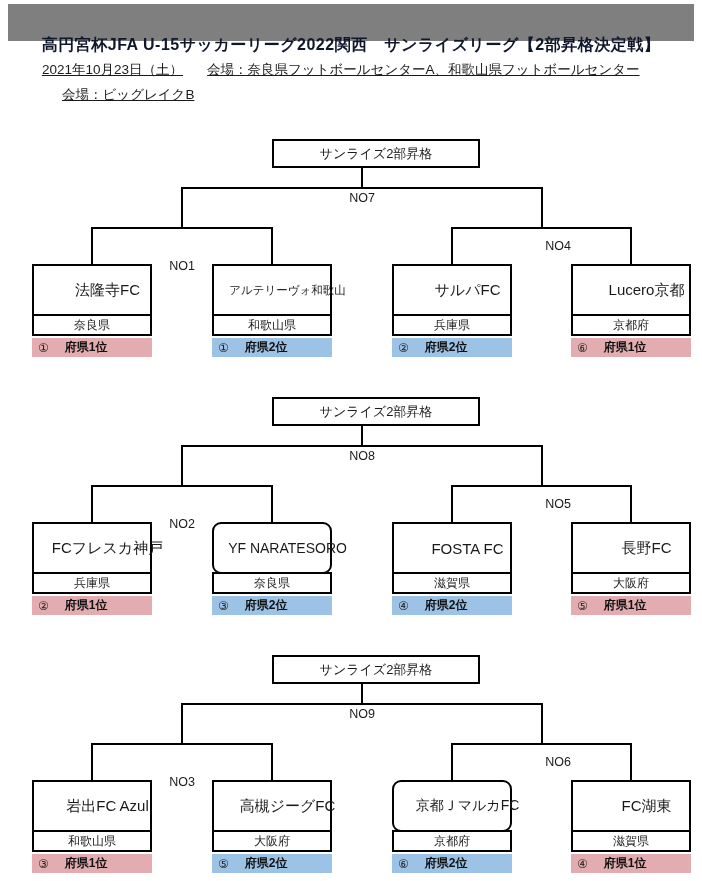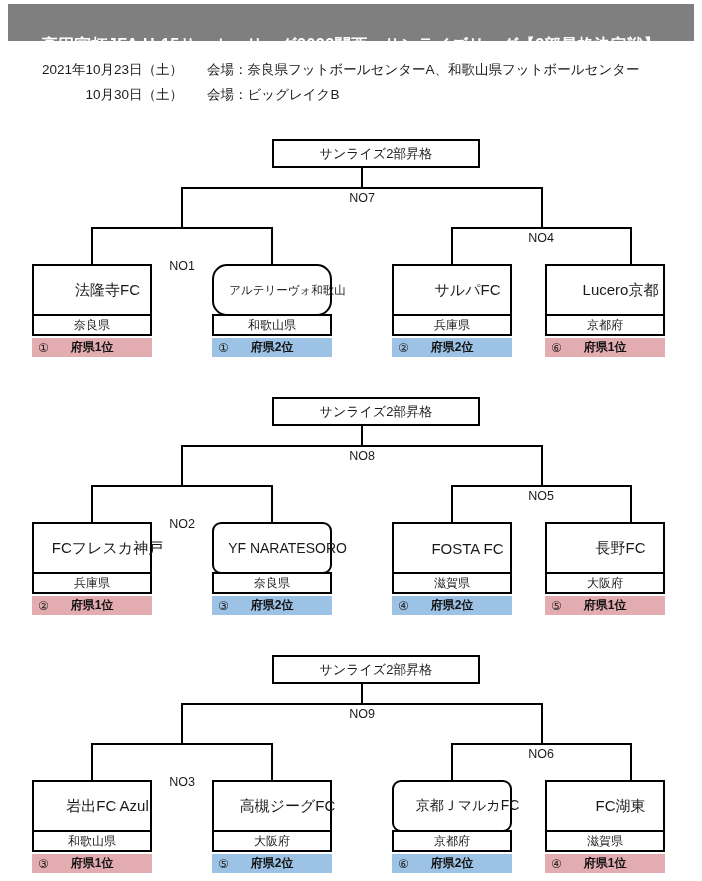--- a/index.html
+++ b/index.html
@@ -2,25 +2,25 @@
 <html><head>
 <meta charset="utf-8">
 <style>
   html,body{margin:0;padding:0;background:#fff;}
   .page{position:relative;width:702px;height:881px;background:#ffffff;
         font-family:"Liberation Sans","DejaVu Sans",sans-serif;color:#1a1a1a;overflow:hidden;}
 
   
   .titlebar{position:absolute;left:8px;top:4px;width:686px;height:37px;background:#7f7f7f;
             display:flex;align-items:center;justify-content:center;}
-  .titlebar .t{color:#ffffff;font-size:16px;font-weight:bold;letter-spacing:.5px;white-space:nowrap;margin-top:46px;}
+  .titlebar .t{color:#0f172a;font-size:16px;font-weight:bold;letter-spacing:.5px;white-space:nowrap;margin-top:46px;}
 
   
   .schedule{position:absolute;left:38px;top:57px;font-size:13.5px;}
-  .srow{display:flex;line-height:25px;}
+  .srow{display:flex;line-height:25px;text-decoration:underline;}
   .sdate{width:145px;text-align:right;white-space:nowrap;}
   .svenue{margin-left:24px;white-space:nowrap;}
 
   
   .bracket{position:absolute;left:0;width:702px;height:217px;}
   .b1{top:139px}.b2{top:397px}.b3{top:655px}
   .final-box{position:absolute;left:272px;top:0;width:208px;height:29px;border:2px solid #000;
              background:#fff;box-sizing:border-box;display:flex;align-items:center;justify-content:center;
              font-size:13px;}
   .line{position:absolute;background:#000;}
@@ -28,56 +28,55 @@
   .final-h{left:181px;top:48px;width:362px;height:2px;}
   .drop-l{left:181px;top:48px;width:2px;height:40px;}
   .drop-r{left:541px;top:48px;width:2px;height:40px;}
   .semi-l{left:91px;top:88px;width:182px;height:2px;}
   .semi-r{left:451px;top:88px;width:181px;height:2px;}
   .tdrop{top:88px;width:2px;height:37px;}
   .d1{left:91px}.d2{left:271px}.d3{left:451px}.d4{left:630px}
   .mlabel{position:absolute;width:60px;text-align:center;font-size:12.5px;}
   .final-no{left:332px;top:52px;}
   .semi-no-l{left:152px;top:92px;margin-top:28px;}
-  .semi-no-r{left:511px;top:92px;}
+  .semi-no-r{left:511px;top:100px;text-align:right;}
 
   
   .team{position:absolute;top:125px;width:120px;}
-  .t1{left:32px}.t2{left:212px}.t3{left:392px}.t4{left:545px}
+  .t1{left:32px}.t2{left:212px}.t3{left:392px}.t4{left:571px}
   .team-name{height:52px;border:2px solid #000;background:#fff;box-sizing:border-box;
              display:flex;align-items:center;justify-content:center;font-size:15px;
              text-align:center;white-space:nowrap;padding-left:31px;}
-  .name-sm{font-size:11.5px;border-radius:15px;}
+  .name-sm{font-size:11.5px;}
   .name-md{font-size:14px;border-radius:9px;}
   .team-pref{height:22px;border:2px solid #000;border-top-width:2px;margin-top:-2px;
              box-sizing:border-box;display:flex;align-items:center;justify-content:center;
              font-size:12px;background:#fff;}
   .team-seed{height:19px;margin-top:2px;display:flex;align-items:center;font-size:12px;
              font-weight:bold;padding-left:6px;box-sizing:border-box;}
   .team-seed[data-rank="rank1"]{background:#e3acb0;}
   .team-seed[data-rank="rank2"]{background:#9cc2e5;}
   .seed-no{font-weight:normal;color:#222;}
-  .seed-label{margin-left:22px;color:#111;}
+  .seed-label{margin-left:16px;color:#111;}
 </style>
 </head>
 <body>
 
 <div class="page">
 
   <div class="titlebar">
     <span class="t">高円宮杯JFA U-15サッカーリーグ2022関西　サンライズリーグ【2部昇格決定戦】</span>
   </div>
 
   <div class="schedule">
     <div class="srow">
       <span class="sdate">2021年10月23日（土）</span>
       <span class="svenue">会場：奈良県フットボールセンターA、和歌山県フットボールセンター</span>
     </div>
     <div class="srow">
-      <span class="sdate">10月30日（土）</span>
       <span class="svenue">会場：ビッグレイクB</span>
     </div>
   </div>
 
   <section class="bracket b1">
     <div class="final-box">
       <span>サンライズ2部昇格</span>
     </div>
     <div class="line stub"></div>
     <div class="line final-h"></div>

